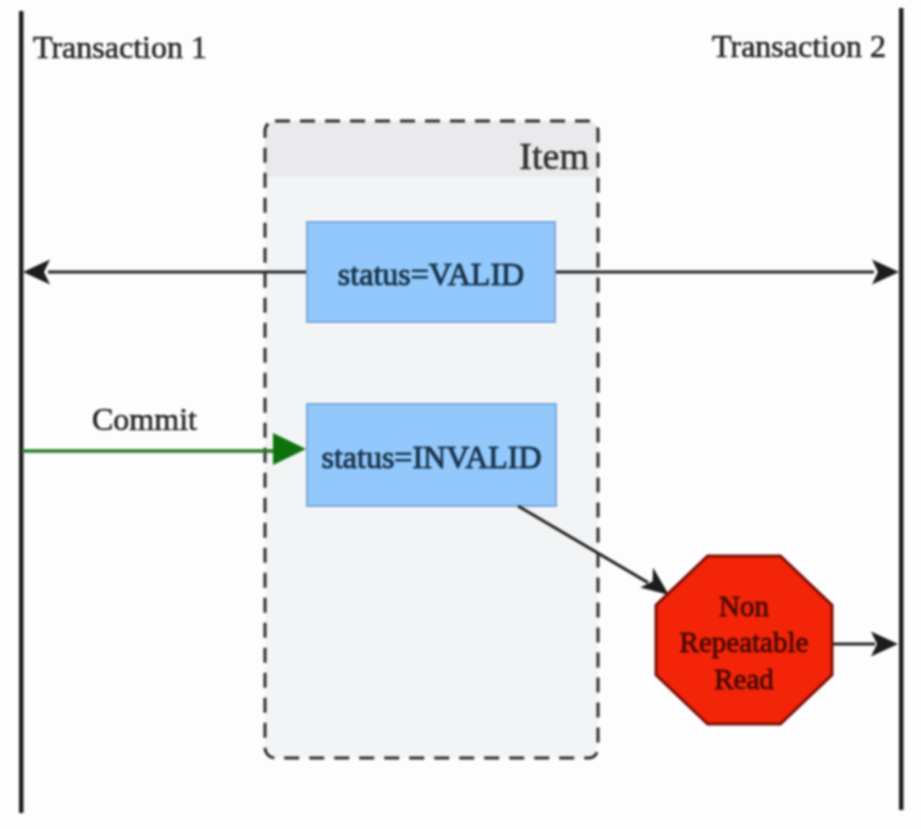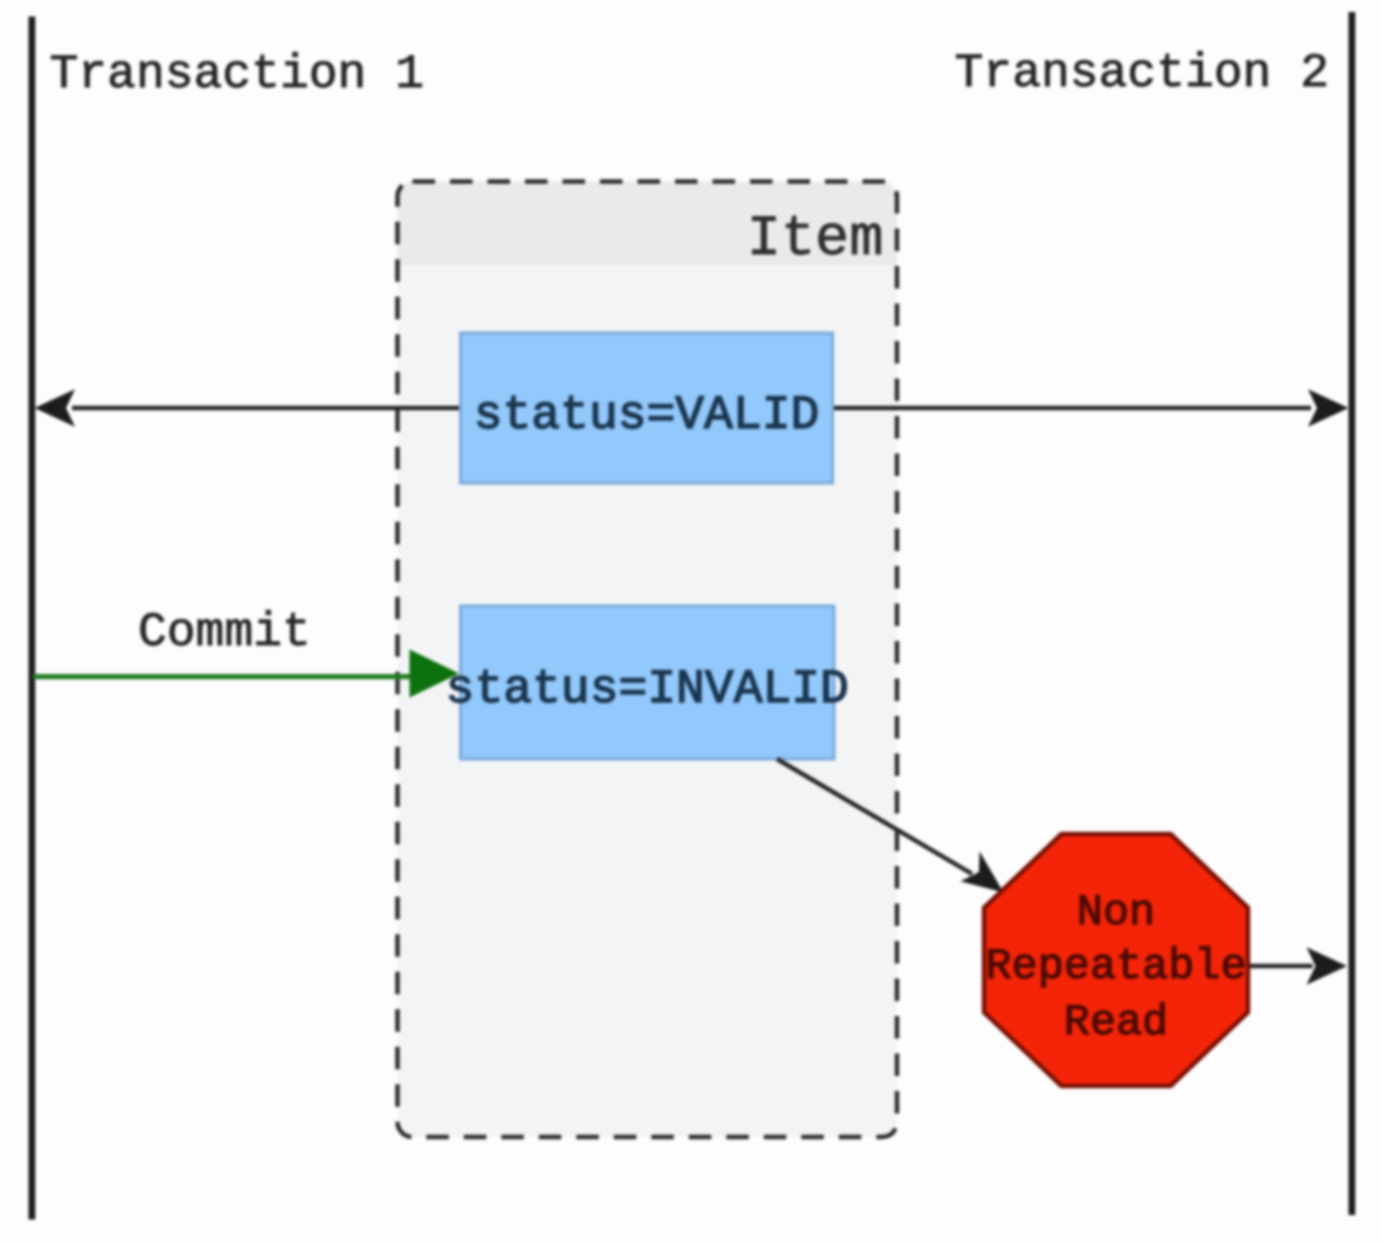--- a/index.html
+++ b/index.html
@@ -1,17 +1,17 @@
 <!DOCTYPE html>
 <html><head>
 <meta charset="utf-8">
 <style>
 html,body{margin:0;padding:0;background:#fefdfe;}
 #stage{position:relative;width:921px;height:829px;background:#fefdfe;overflow:hidden;
-  font-family:Liberation Mono, monospace;}
+  font-family:Liberation Serif, serif;}
 svg{position:absolute;left:0;top:0;filter:blur(0.95px);}
 </style>
 </head>
 <body>
 <div id="stage">
 <svg width="921" height="829" viewBox="0 0 921 829">
 
   <path d="M265 177 h333 v571 a10 10 0 0 1 -10 10 h-313 a10 10 0 0 1 -10 -10 z" fill="#f3f4f6"></path>
   <path d="M275 121 h313 a10 10 0 0 1 10 10 v46 h-333 v-46 a10 10 0 0 1 10 -10 z" fill="#eaeaec"></path>
   <rect x="265" y="121" width="333" height="637" rx="10" ry="10" fill="none" stroke="#2d2d2d" stroke-width="3" stroke-dasharray="15,10"></rect>

